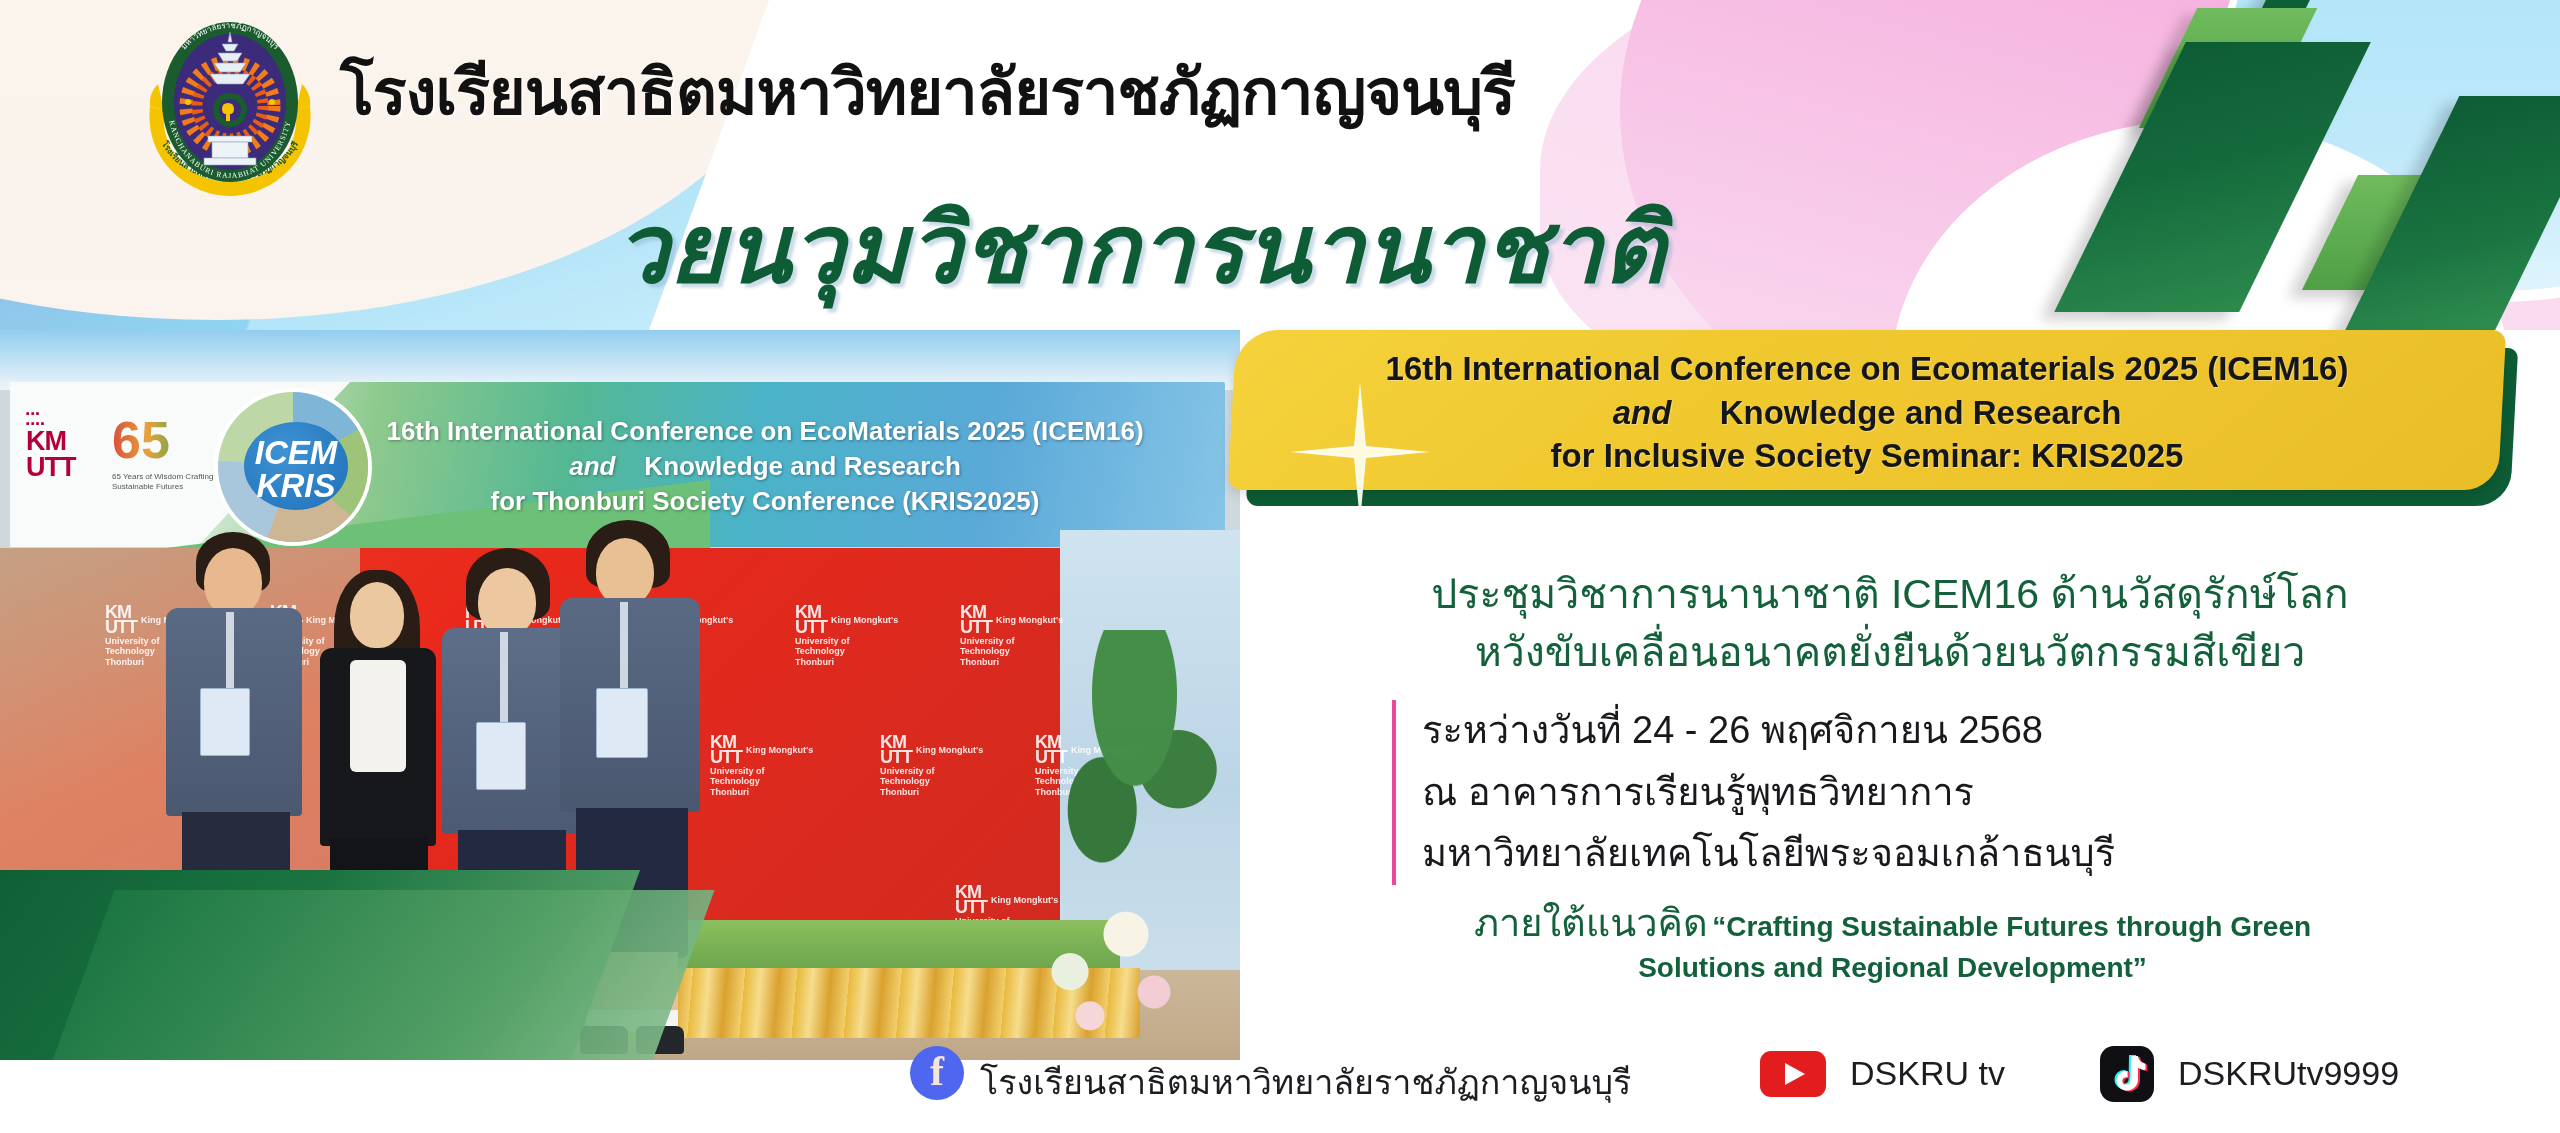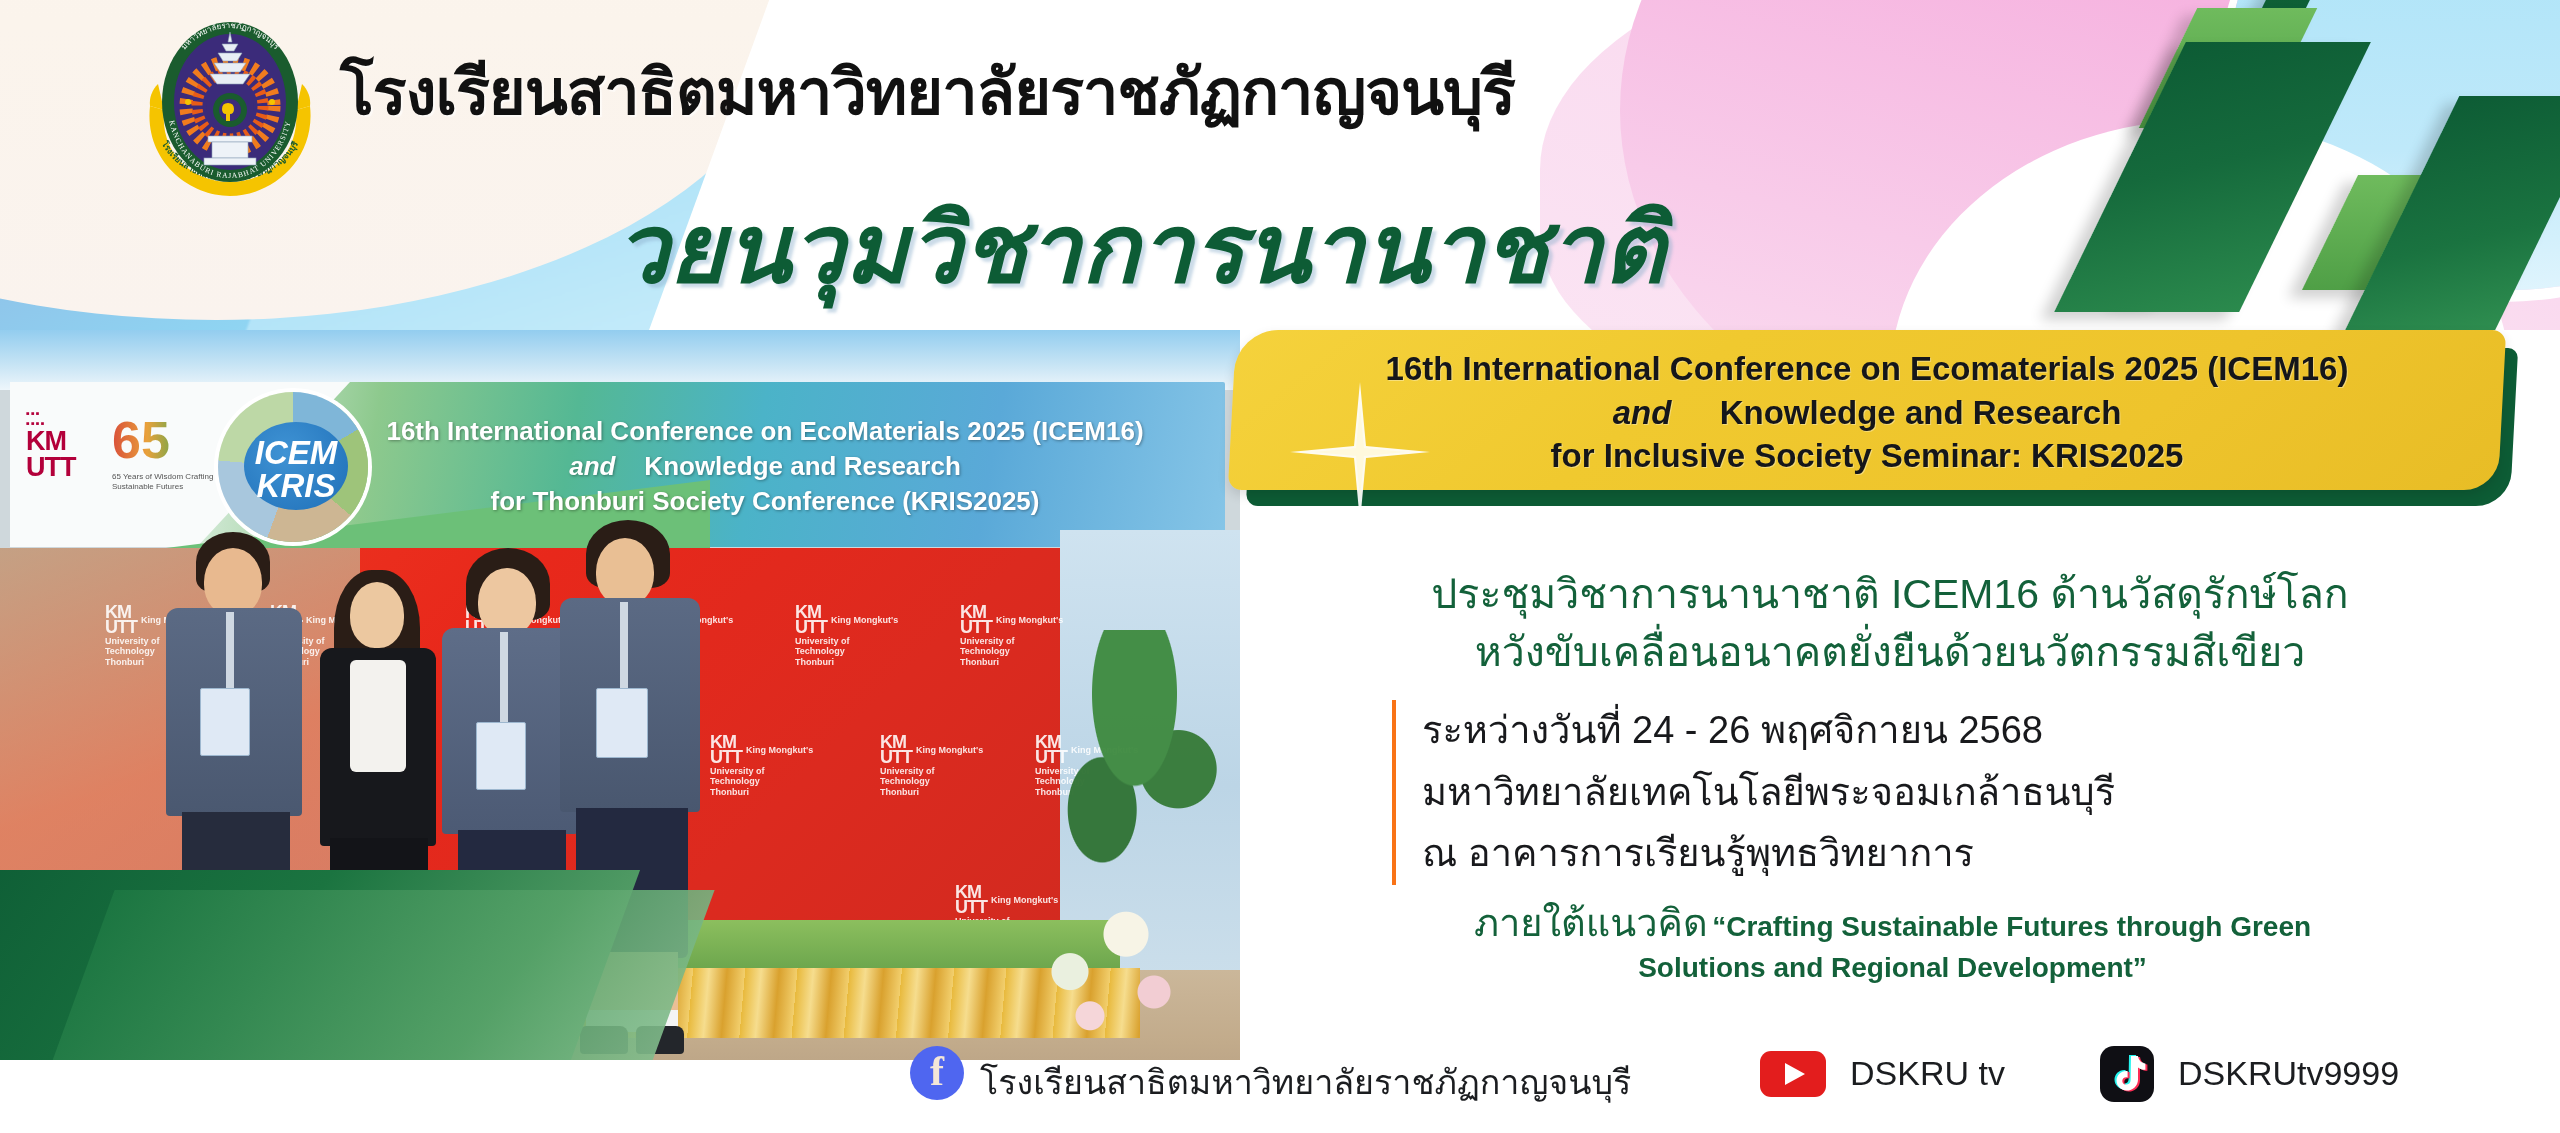--- a/index.html
+++ b/index.html
@@ -312,21 +312,21 @@
     font-size: 41px;
     color: #13613a;
     line-height: 1.42;
   }
 
   
   .details {
     position: absolute;
     left: 1392px; top: 700px;
     padding-left: 26px;
-    border-left: 4px solid #f97316;
+    border-left: 4px solid #ec4899;
     color: #18191c;
     font-size: 38px;
     line-height: 1.62;
   }
   .details div { white-space: nowrap; }
 
   
   .theme {
     position: absolute;
     left: 1240px; top: 898px;
@@ -613,22 +613,22 @@
     </div>
   </div>
 
   <div class="subtitle thai">
     <div>ประชุมวิชาการนานาชาติ ICEM16 ด้านวัสดุรักษ์โลก</div>
     <div>หวังขับเคลื่อนอนาคตยั่งยืนด้วยนวัตกรรมสีเขียว</div>
   </div>
 
   <div class="details thai">
     <div>ระหว่างวันที่ 24 - 26 พฤศจิกายน 2568</div>
+    <div>ณ อาคารการเรียนรู้พุทธวิทยาการ</div>
     <div>มหาวิทยาลัยเทคโนโลยีพระจอมเกล้าธนบุรี</div>
-    <div>ณ อาคารการเรียนรู้พุทธวิทยาการ</div>
   </div>
 
   <div class="theme">
     <div>
       <span class="thai" style="font-size:38px;color:#13613a;">ภายใต้แนวคิด</span>
       <span class="en">“Crafting Sustainable Futures through Green</span>
     </div>
     <div class="en">Solutions and Regional Development”</div>
   </div>
 

